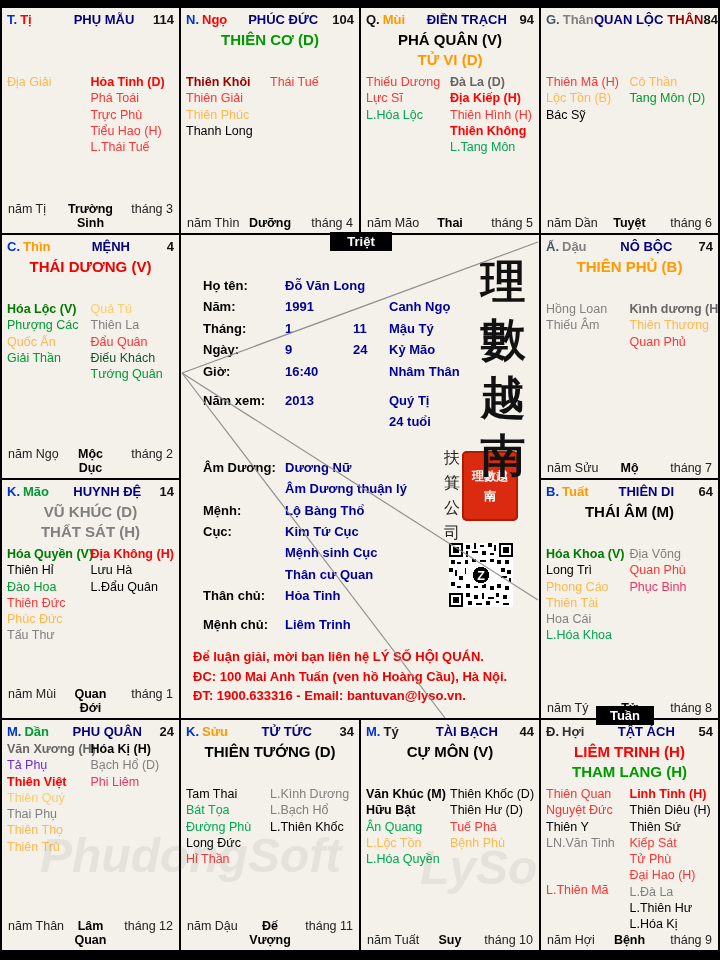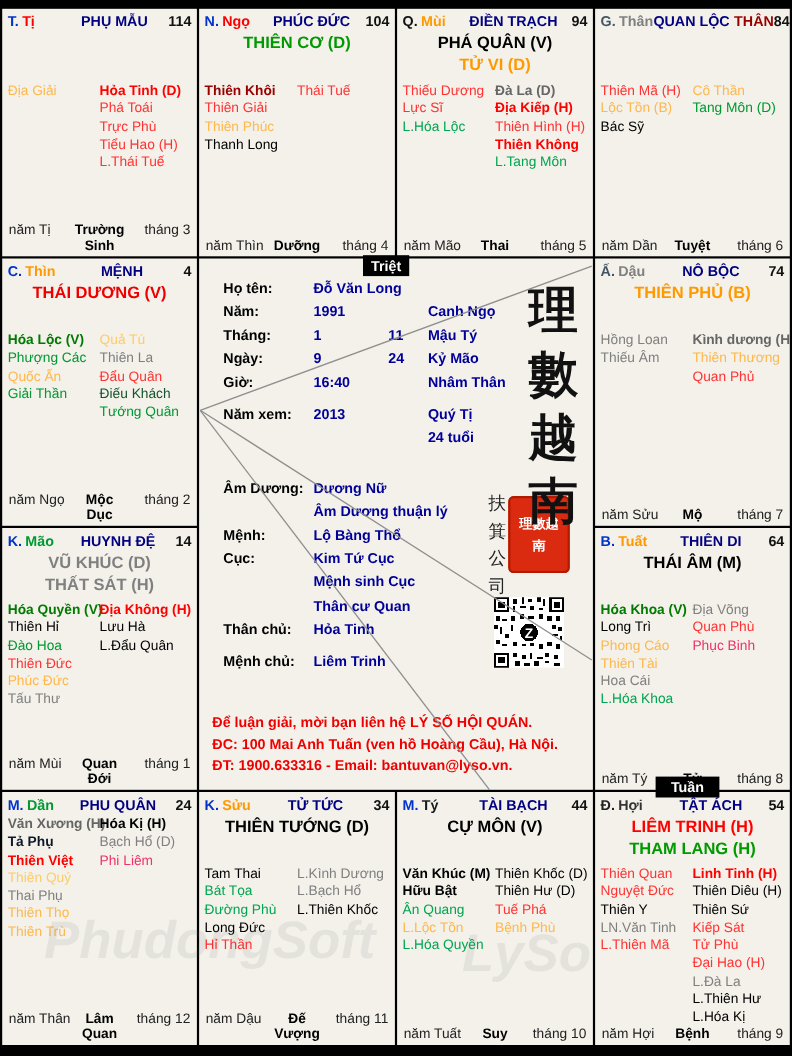--- a/index.html
+++ b/index.html
@@ -24,21 +24,21 @@
   .cols{display:flex;padding:0 5px;margin-top:2px;}
   .col{flex:1;min-width:0;}
   .star{display:block;line-height:16.3px;white-space:nowrap;}
   .foot{position:absolute;bottom:3px;left:0;right:0;display:flex;align-items:baseline;
         padding:0 6px;font-size:12.5px;color:#222;}
   .f-nam{width:62px;}
   .f-stage{flex:1;text-align:center;font-weight:bold;color:#000;}
   .f-thang{width:62px;text-align:right;}
   
   .center{grid-area:ct;background:#f3f1ea;position:relative;font-size:13px;overflow:hidden;}
-  .center-fields{position:absolute;top:16px;left:22px;right:4px;}
+  .center-fields{position:absolute;top:40px;left:22px;right:4px;}
   .crow{display:flex;line-height:21.4px;white-space:nowrap;}
   .clabel{width:82px;font-weight:bold;color:#000;}
   .cv1{width:68px;color:#000099;font-weight:bold;}
   .cv2{width:36px;color:#000099;font-weight:bold;}
   .cchi{flex:1;color:#000099;font-weight:bold;}
   .contact{position:absolute;left:12px;top:412px;color:#ee0000;font-weight:bold;
            font-size:13px;line-height:19.5px;white-space:nowrap;}
   .calli-big{position:absolute;left:294px;top:18px;width:56px;text-align:center;z-index:3;
              font-family:"DejaVu Serif",serif;color:#111;}
   .cbig{display:block;font-size:45px;line-height:58px;font-weight:bold;}
@@ -48,21 +48,21 @@
   .seal{position:absolute;left:281px;top:216px;width:56px;height:70px;z-index:2;
         background:#da2b10;border-radius:5px;box-shadow:inset 0 0 0 2px #b01b00;
         display:flex;align-items:center;justify-content:center;}
   .seal-inner{display:block;width:42px;text-align:center;color:#fff;
         font-family:"DejaVu Serif",serif;font-size:12px;line-height:20px;font-weight:bold;}
   .qr{position:absolute;left:268px;top:308px;z-index:3;}
   
   #lines{position:absolute;inset:0;z-index:5;pointer-events:none;}
   .badge{position:absolute;z-index:6;background:#000;color:#fff;font-weight:bold;
          font-size:13px;text-align:center;line-height:19px;height:19px;}
-  #badge-triet{left:330px;top:232px;width:42px;}
+  #badge-triet{left:330px;top:232px;width:62px;}
   #badge-tuan{left:596px;top:706px;width:58px;}
   .wm{position:absolute;z-index:4;pointer-events:none;color:rgba(100,100,100,0.10);
       font-weight:bold;font-style:italic;font-size:48px;}
   #wm-left{left:40px;top:828px;}
   #wm-right{left:420px;top:840px;}
 </style>
 </head>
 <body>
 
 <div id="page">
@@ -300,21 +300,21 @@
 
     <div class="cell" style="grid-area:dan">
       <div class="h">
         <span class="h-left"><b class="pfx" style="color: rgb(0, 51, 204);">M.</b><b class="brn" style="color: rgb(0, 153, 51);">Dần</b></span>
         <span class="h-title"><span class="title-part" style="color: rgb(0, 0, 128);">PHU QUÂN</span></span>
         <span class="h-num">24</span>
       </div>
       <div class="cols">
         <div class="col">
             <span class="star" style="color: rgb(102, 102, 102); font-weight: bold;">Văn Xương (H)</span>
-            <span class="star" style="color: #0f172a; font-weight: bold;">Tả Phụ</span>
+            <span class="star" style="color: #6d28d9; font-weight: normal;">Tả Phụ</span>
             <span class="star" style="color: rgb(255, 0, 0); font-weight: bold;">Thiên Việt</span>
             <span class="star" style="color: rgb(255, 204, 102);">Thiên Quý</span>
             <span class="star" style="color: rgb(128, 128, 128);">Thai Phụ</span>
             <span class="star" style="color: rgb(255, 184, 77);">Thiên Thọ</span>
             <span class="star" style="color: rgb(255, 184, 77);">Thiên Trù</span>
           </div>
         <div class="col">
             <span class="star" style="color: rgb(0, 0, 0); font-weight: bold;">Hóa Kị (H)</span>
             <span class="star" style="color: rgb(128, 128, 128);">Bạch Hổ (D)</span>
             <span class="star" style="color: rgb(238, 51, 102);">Phi Liêm</span>
@@ -397,21 +397,21 @@
       <div class="main">
           <span class="main-star" style="color: rgb(255, 0, 0);">LIÊM TRINH (H)</span>
           <span class="main-star" style="color: rgb(0, 153, 0);">THAM LANG (H)</span>
         </div>
       <div class="cols">
         <div class="col">
             <span class="star" style="color: rgb(255, 51, 51);">Thiên Quan</span>
             <span class="star" style="color: rgb(255, 51, 51);">Nguyệt Đức</span>
             <span class="star" style="color: rgb(0, 0, 0);">Thiên Y</span>
             <span class="star" style="color: rgb(128, 128, 128);">LN.Văn Tinh</span>
-            <span class="star" style="color: rgb(255, 51, 51);">L.Thiên Mã</span>
+            <span class="star" style="color: rgb(255, 51, 51); margin-top: 31px;">L.Thiên Mã</span>
           </div>
         <div class="col">
             <span class="star" style="color: rgb(255, 0, 0); font-weight: bold;">Linh Tinh (H)</span>
             <span class="star" style="color: rgb(0, 0, 0);">Thiên Diêu (H)</span>
             <span class="star" style="color: rgb(0, 0, 0);">Thiên Sứ</span>
             <span class="star" style="color: rgb(255, 51, 51);">Kiếp Sát</span>
             <span class="star" style="color: rgb(255, 51, 51);">Tử Phù</span>
             <span class="star" style="color: rgb(255, 51, 51);">Đại Hao (H)</span>
             <span class="star" style="color: rgb(128, 128, 128);">L.Đà La</span>
             <span class="star" style="color: rgb(0, 0, 0);">L.Thiên Hư</span>

